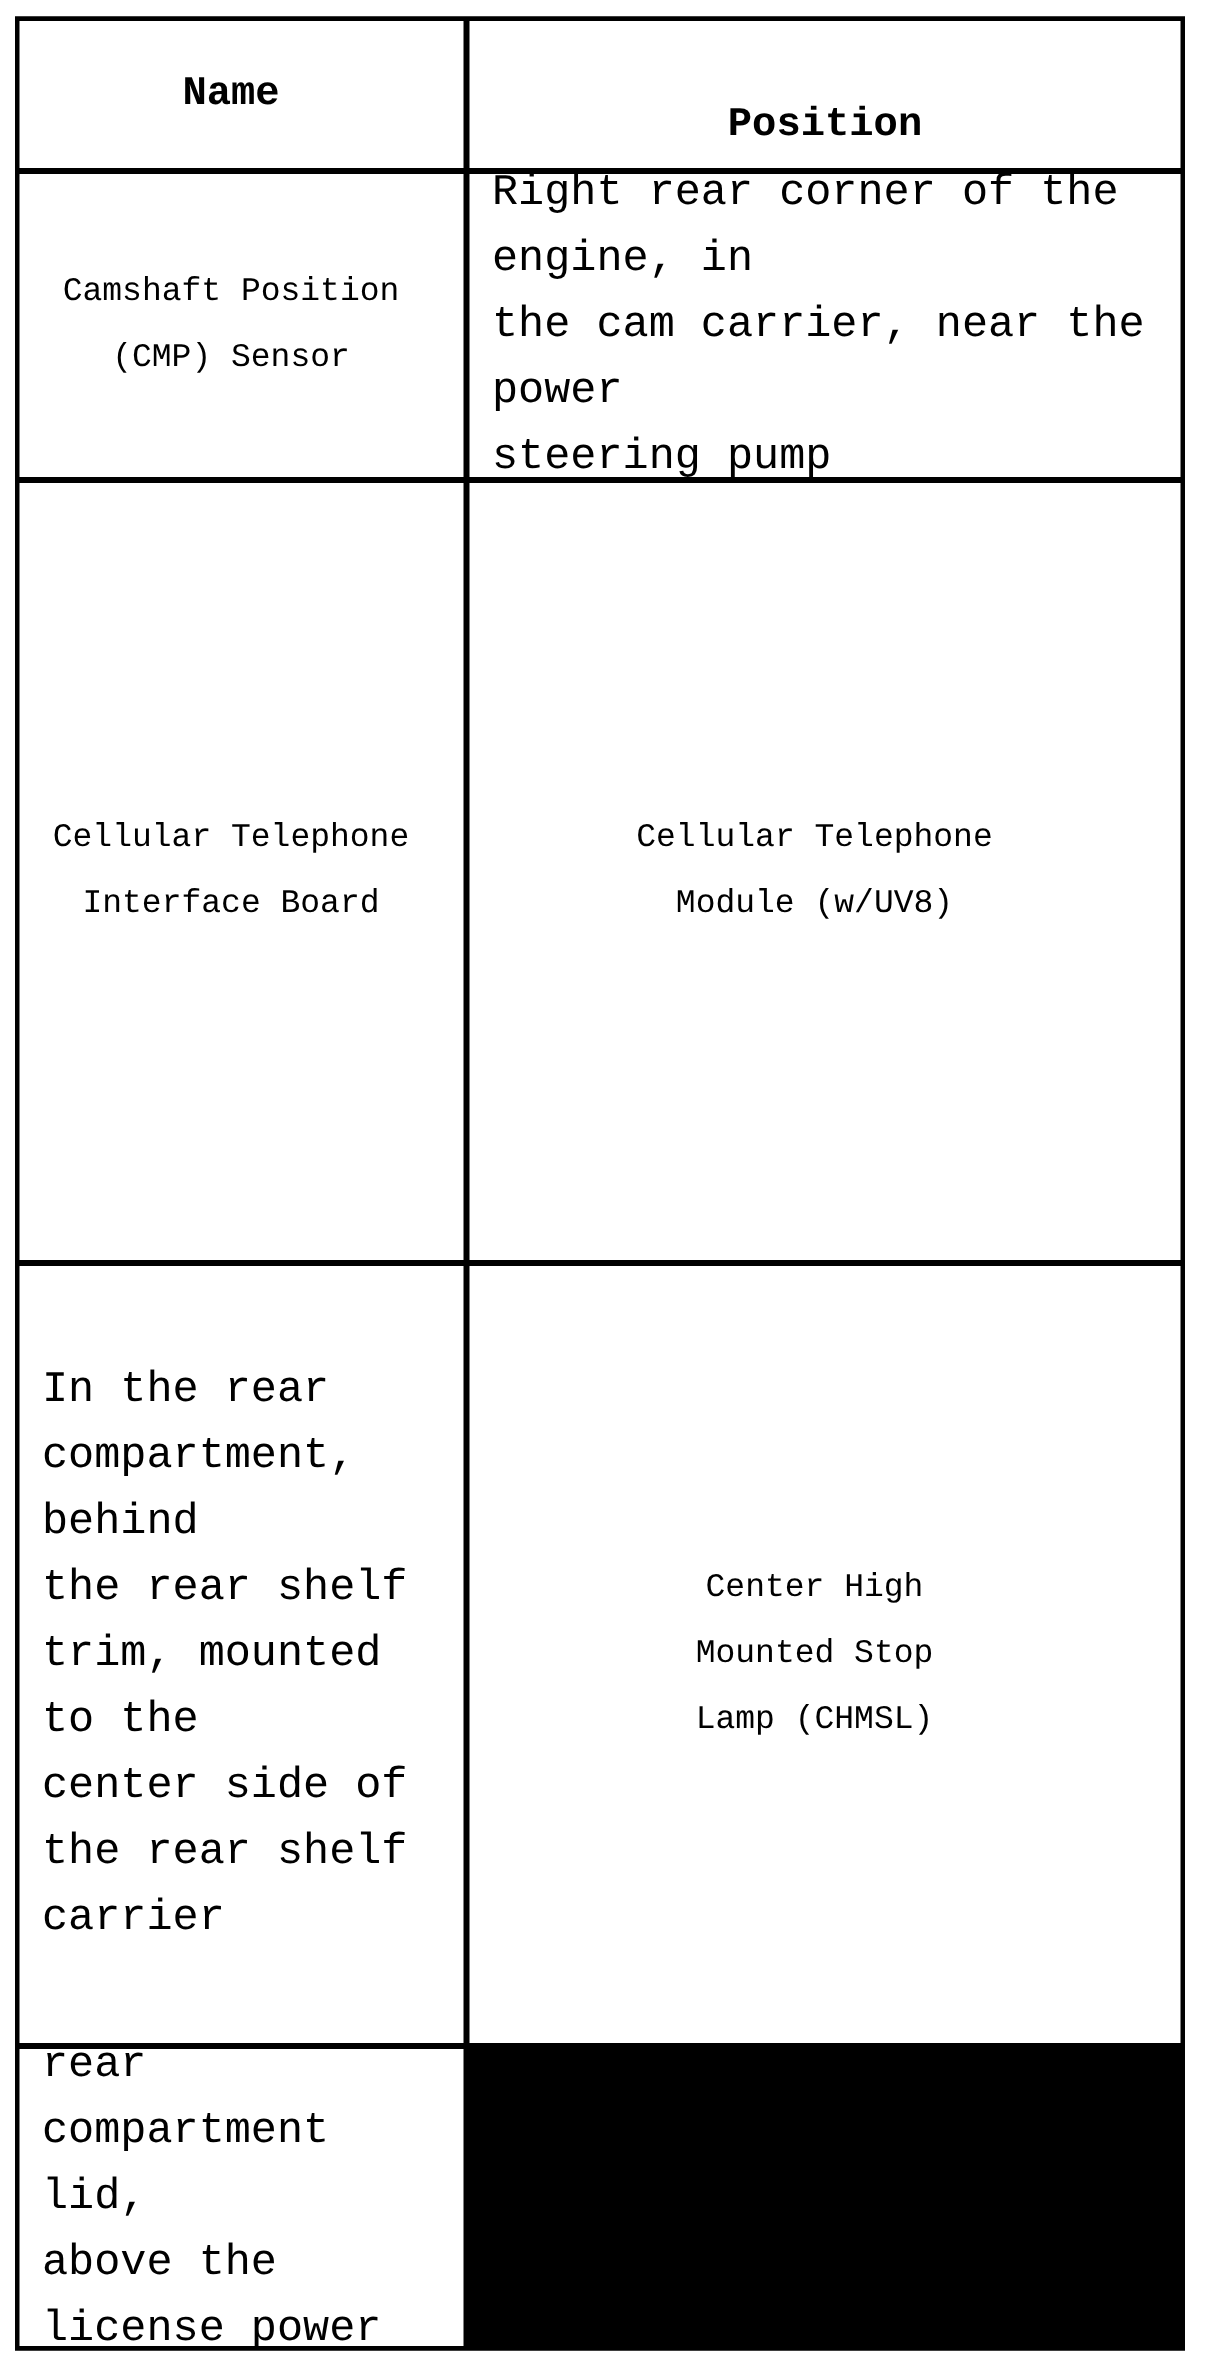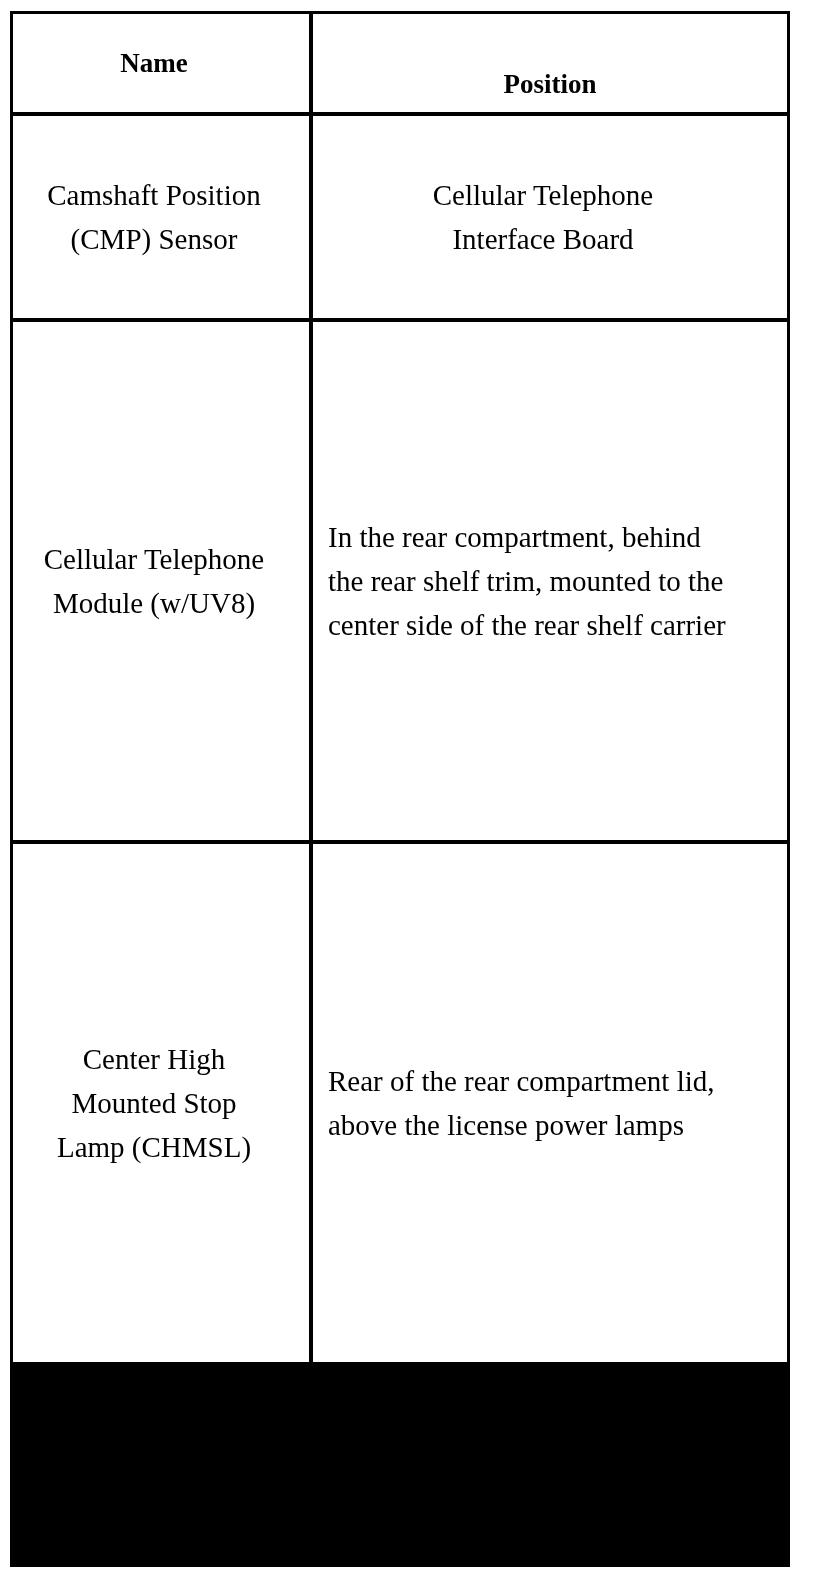--- a/index.html
+++ b/index.html
@@ -5,21 +5,21 @@
   html, body {
     margin: 0;
     padding: 0;
     background: #ffffff;
   }
   .page {
     position: relative;
     width: 816px;
     height: 1580px;
     background: #ffffff;
-    font-family: Liberation Serif, serif;
+    font-family: Liberation Mono, monospace;
     color: #000000;
   }
   .loc-table {
     position: absolute;
     left: 10px;
     top: 11px;
     display: grid;
     grid-template-columns: 296px 474px;
     grid-template-rows: 98px 202px 518px 518px 198px;
     gap: 4px;
@@ -52,21 +52,21 @@
     align-items: center;
     padding-top: 42px;
   }
   
   .name-cell {
     align-items: center;
     text-align: center;
     padding-right: 14px;
   }
   .name-cell .txt {
-    font-size: 29px;
+    font-size: 22px;
   }
   
   .loc-cell {
     align-items: flex-start;
     text-align: left;
     padding-left: 15px;
     padding-right: 10px;
   }
   .loc-cell .txt {
     font-size: 29px;
@@ -81,20 +81,25 @@
     <div class="cell hdr hdr-name">
       <div class="txt">Name</div>
     </div>
     <div class="cell hdr hdr-location">
       <div class="txt">Position</div>
     </div>
 
     <div class="cell name-cell">
       <div class="txt">Camshaft Position
 (CMP) Sensor</div>
+    </div>
+    <div class="cell loc-cell">
+      <div class="txt">Right rear corner of the engine, in
+the cam carrier, near the power
+steering pump</div>
     </div>
 
     <div class="cell name-cell">
       <div class="txt">Cellular Telephone
 Interface Board</div>
     </div>
 
     <div class="cell name-cell">
       <div class="txt">Cellular Telephone
 Module (w/UV8)</div>

